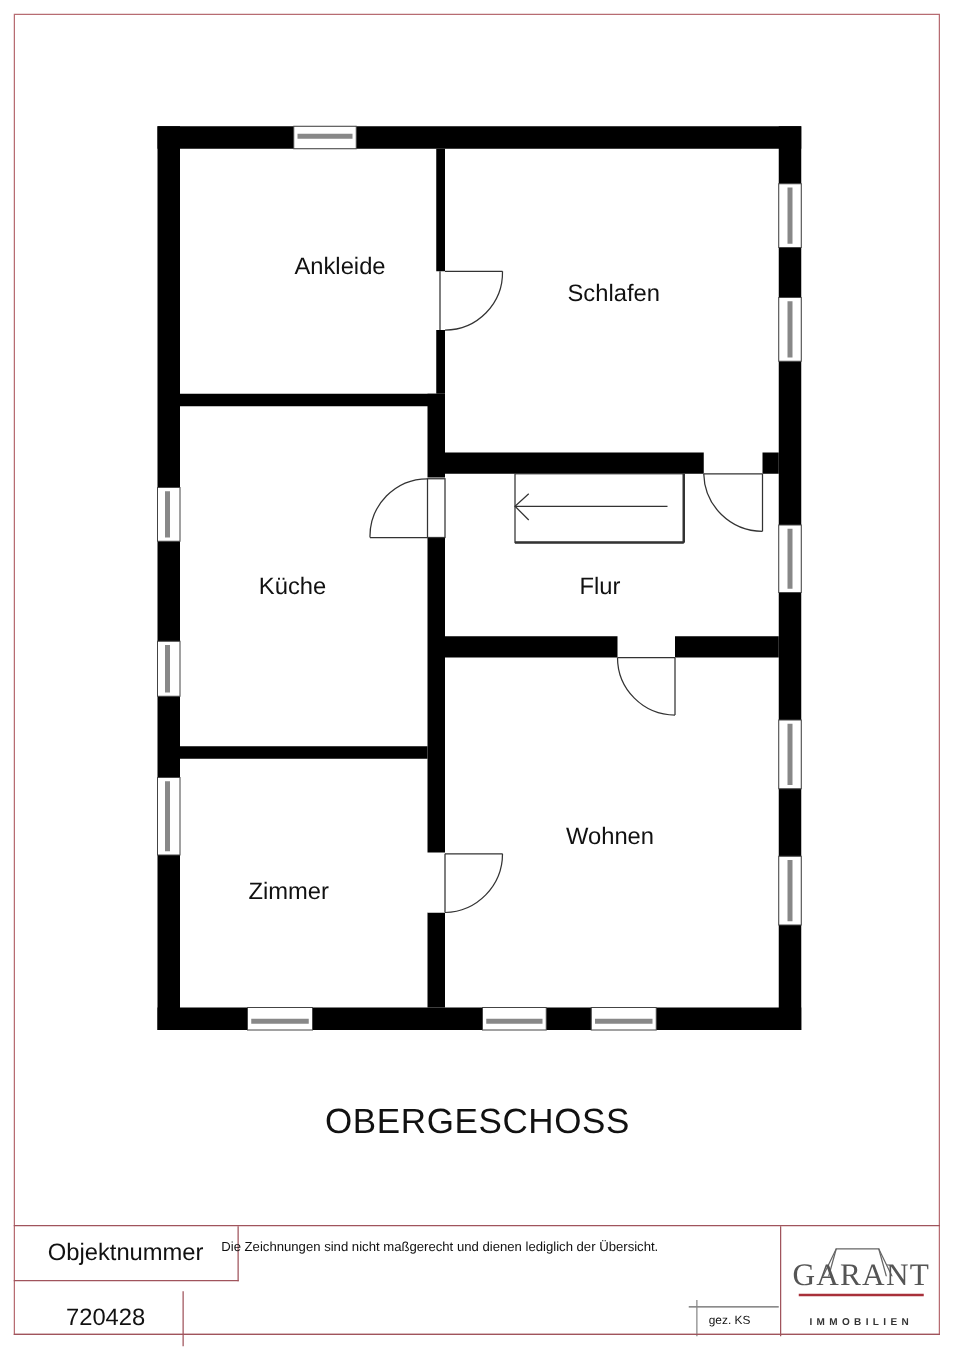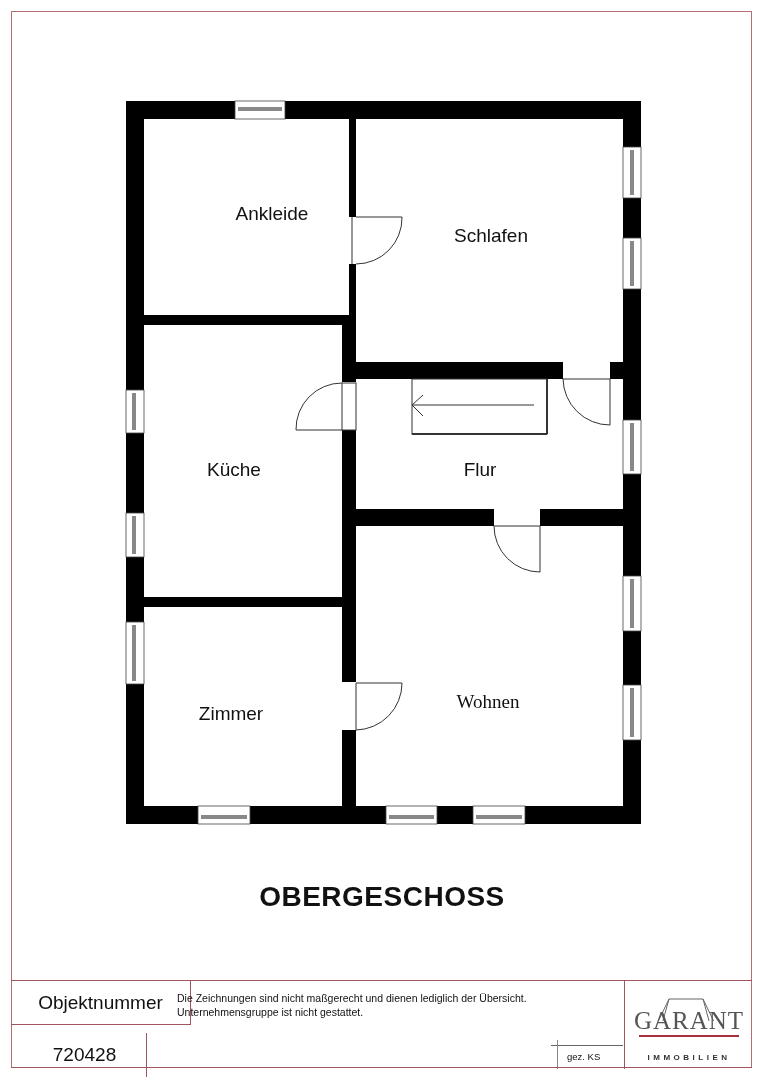--- a/index.html
+++ b/index.html
@@ -1,20 +1,20 @@
 <!DOCTYPE html>
 <html><head>
 <meta charset="utf-8">
 <style>
   html, body { margin:0; padding:0; background:#fff; }
   body { width:764px; height:1080px; position:relative; overflow:hidden; font-family:"Liberation Sans", sans-serif; color:#111; }
   .frame { position:absolute; left:11px; top:11px; width:741px; height:1057px; border:1px solid #b76c72; box-sizing:border-box; }
   svg.plan { position:absolute; left:0; top:0; }
   .room-label { position:absolute; font-size:19px; color:#111; white-space:nowrap; transform:translate(-50%,-50%); }
-  .floor-title { position:absolute; left:382px; top:897px; transform:translate(-50%,-50%); font-size:28px; letter-spacing:0.5px; color:#111;font-weight:bold; }
+  .floor-title { position:absolute; left:382px; top:897px; transform:translate(-50%,-50%); font-size:28px; letter-spacing:0.5px; color:#111; }
   .footer { position:absolute; left:11px; top:980px; width:741px; height:88px; border-top:1px solid #a0545c; box-sizing:border-box; }
   .f-obj { position:absolute; left:0; top:0; width:180px; height:44px; border-right:1px solid #a0545c; border-bottom:1px solid #a0545c; box-sizing:border-box; display:flex; align-items:center; justify-content:center; font-size:19px; }
   .f-num { position:absolute; left:0; top:52px; width:124px; height:44px; border-right:1px solid #a0545c; box-sizing:border-box; display:flex; align-items:center; justify-content:center; font-size:19px;margin-left:12px; }
   .f-note { position:absolute; left:166px; top:11px; width:440px; font-size:10.5px; line-height:13.5px; color:#111; }
   .f-gez { position:absolute; left:556px; top:70px; font-size:9.5px; color:#111; }
   .f-gez-line { position:absolute; left:540px; top:64px; width:72px; height:1px; background:#666; }
   .f-gez-tick { position:absolute; left:546px; top:59px; width:1px; height:29px; background:#888; }
   .f-logo { position:absolute; left:613px; top:0; width:128px; height:88px; border-left:1px solid #a0545c; box-sizing:border-box; }
   .logo-word { position:absolute; left:0; width:128px; top:26px; text-align:center; font-family:"Liberation Serif", serif; font-size:25px; letter-spacing:1px; color:#555; }
   .logo-bar { position:absolute; left:14px; width:100px; top:54px; height:2px; background:#a8303a; }
@@ -151,30 +151,29 @@
     <line x1="412" y1="405" x2="534" y2="405" stroke-width="1"></line>
     <polyline points="423,395 412,405 423,416" stroke-width="1"></polyline>
   </g>
 </svg>
 
 <div class="room-label" style="left:244px; top:214px;margin-left:28px;">Ankleide</div>
 <div class="room-label" style="left:491px; top:236px;">Schlafen</div>
 <div class="room-label" style="left:234px; top:470px;">Küche</div>
 <div class="room-label" style="left:480px; top:470px;">Flur</div>
 <div class="room-label" style="left:231px; top:700px;margin-top:14px;">Zimmer</div>
-<div class="room-label" style="left:488px; top:702px;font-family:Liberation Serif, serif;">Wohnen</div>
+<div class="room-label" style="left:488px; top:670px;">Wohnen</div>
 
 <div class="floor-title">OBERGESCHOSS</div>
 
 <div class="footer">
   <div class="f-obj">Objektnummer</div>
   <div class="f-num">720428</div>
   <div class="f-note">
     <div>Die Zeichnungen sind nicht maßgerecht und dienen lediglich der Übersicht.</div>
-    <div>Unternehmensgruppe ist nicht gestattet.</div>
   </div>
   <div class="f-gez-line"></div>
   <div class="f-gez-tick"></div>
   <div class="f-gez">gez. KS</div>
   <div class="f-logo">
     <svg class="logo-roof" width="128" height="40">
       <polyline points="30,47 44,18 78,18 92,47" fill="none" stroke="#666" stroke-width="1"></polyline>
       <line x1="44" y1="18" x2="36" y2="47" stroke="#666" stroke-width="1"></line>
       <line x1="78" y1="18" x2="86" y2="47" stroke="#666" stroke-width="1"></line>
     </svg>

